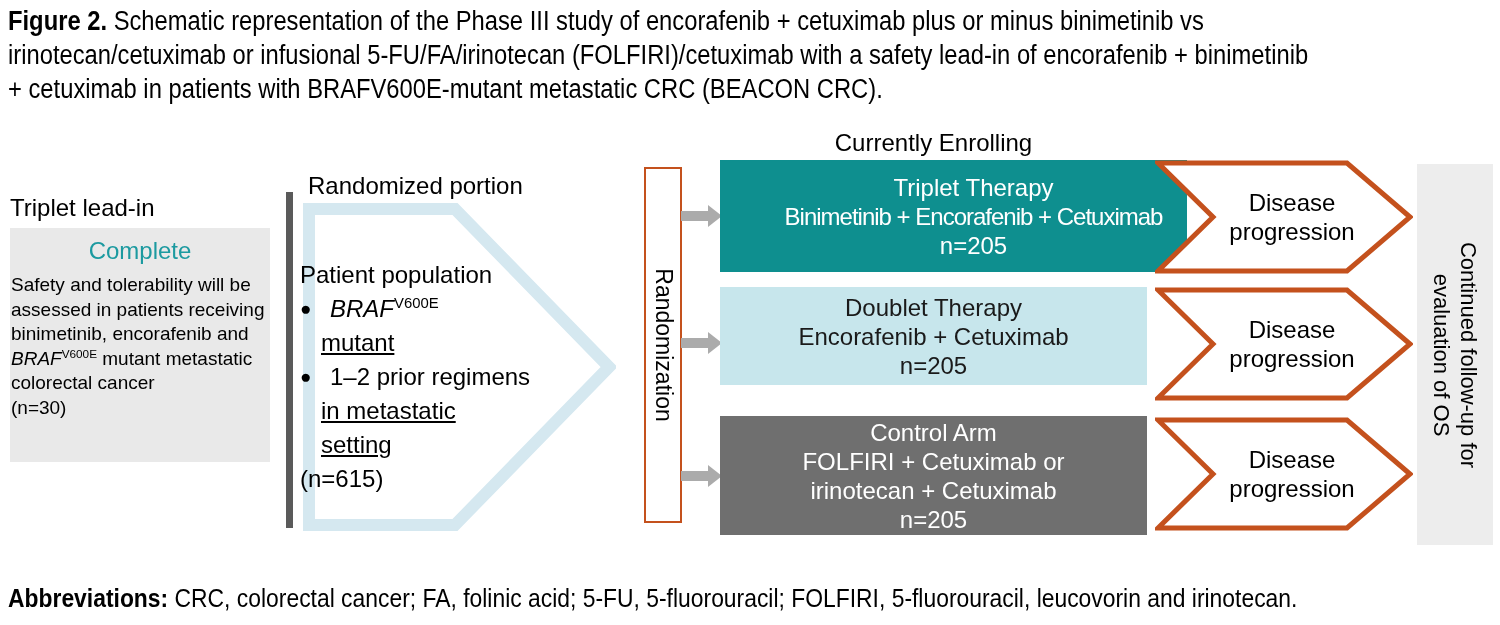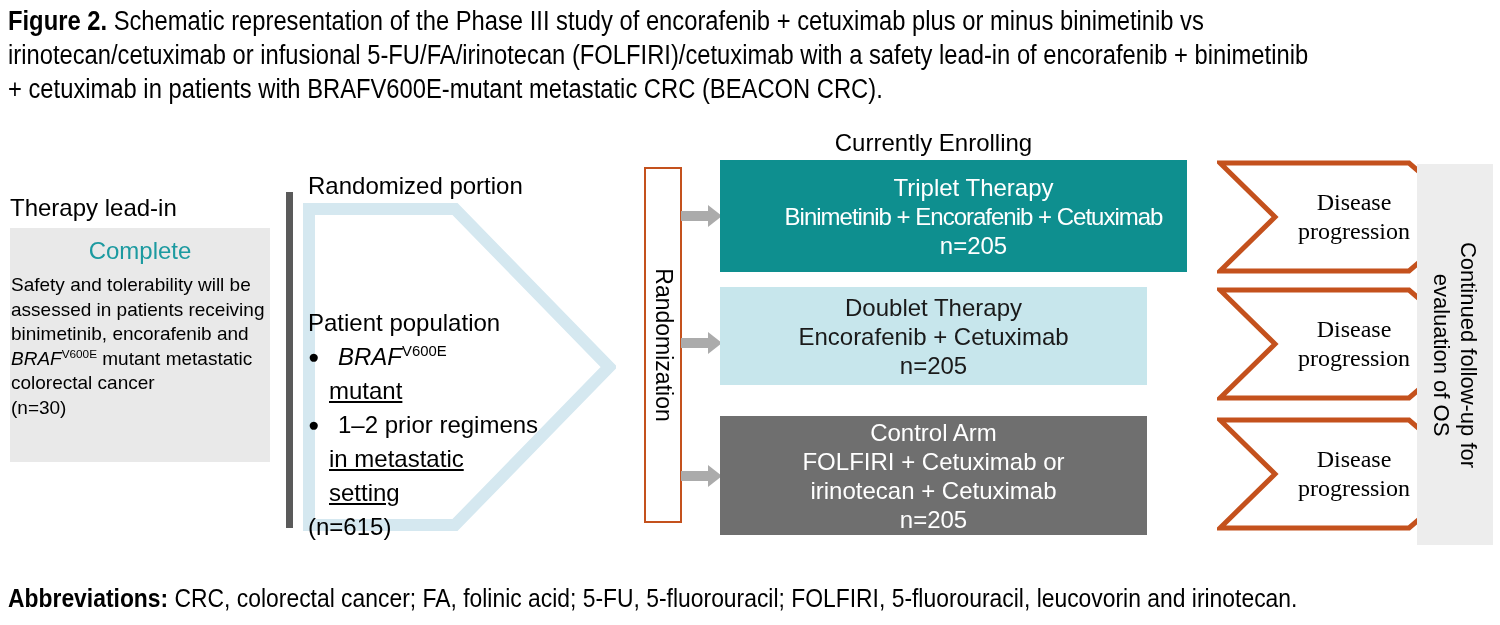--- a/index.html
+++ b/index.html
@@ -21,21 +21,21 @@
   .safety-body .ln{white-space:nowrap;}
   .safety-body i{font-style:italic;}
   sup{font-size:0.62em;vertical-align:super;line-height:0;}
 
   
   .divider{position:absolute;left:286px;top:192px;width:7px;height:336px;background:#5a5a5a;}
 
   
   .rand-label{position:absolute;left:308px;top:172px;font-size:24px;}
   .pentagon{position:absolute;left:302px;top:202px;}
-  .pentagon-text{position:absolute;left:308px;top:258px;font-size:24px;line-height:34px;margin-top:48px;}
+  .pentagon-text{position:absolute;left:300px;top:258px;font-size:24px;line-height:34px;}
   .pentagon-text .bullet-row{white-space:nowrap;}
   .pentagon-text .dot{display:inline-block;width:30px;font-size:19px;vertical-align:2px;}
   .pentagon-text .ind{padding-left:21px;white-space:nowrap;text-decoration:underline;}
 
   
   .randomization-box{position:absolute;left:644px;top:167px;width:34px;height:352px;
                      background:#fff;border:2.5px solid #c4511d;}
   .vtext{position:absolute;left:50%;top:50%;transform:translate(-50%,-50%) rotate(90deg);
          white-space:nowrap;text-align:center;}
   .randomization-box .vtext{font-size:23px;}
@@ -43,41 +43,41 @@
   
   .connector{position:absolute;left:681px;width:41px;height:22px;}
 
   
   .enrolling{position:absolute;left:720px;top:129px;width:427px;text-align:center;font-size:24px;}
   .arm{position:absolute;left:720px;width:427px;display:flex;flex-direction:column;
        justify-content:center;text-align:center;font-size:24px;line-height:29px;}
   .arm .tight{letter-spacing:-1px;}
 
   
-  .outcome{position:absolute;left:1217px;width:258px;height:114px;font-family:Liberation Serif, serif;}
+  .outcome{position:absolute;left:1155px;width:258px;height:114px;}
   .outcome svg{position:absolute;left:0;top:0;}
   .outcome .lbl{position:absolute;left:62px;top:50%;transform:translateY(-50%);
                 width:150px;text-align:center;font-size:24px;line-height:29px;color:#000;}
 
   
   .followup{position:absolute;left:1417px;top:164px;width:76px;height:381px;background:#ededed;}
   .followup .vtext{font-size:22px;line-height:27px;width:381px;}
 </style>
 </head>
 <body>
 
 <div class="page">
 
   <div class="fig-title">
     <div><b>Figure 2.</b><span> Schematic representation of the Phase III study of encorafenib + cetuximab plus or minus binimetinib vs</span></div>
     <div>irinotecan/cetuximab or infusional 5-FU/FA/irinotecan (FOLFIRI)/cetuximab with a safety lead-in of encorafenib + binimetinib</div>
     <div>+ cetuximab in patients with BRAFV600E-mutant metastatic CRC (BEACON CRC).</div>
   </div>
 
-  <div class="safety-label">Therapy lead-in</div>
+  <div class="safety-label">Triplet lead-in</div>
   <div class="safety-box">
     <div class="safety-complete">Complete</div>
     <div class="safety-body">
       <div class="ln">Safety and tolerability will be</div>
       <div class="ln">assessed in patients receiving</div>
       <div class="ln">binimetinib, encorafenib and</div>
       <div class="ln"><i>BRAF</i><sup>V600E</sup><span> mutant metastatic</span></div>
       <div class="ln">colorectal cancer</div>
       <div class="ln">(n=30)</div>
     </div>

